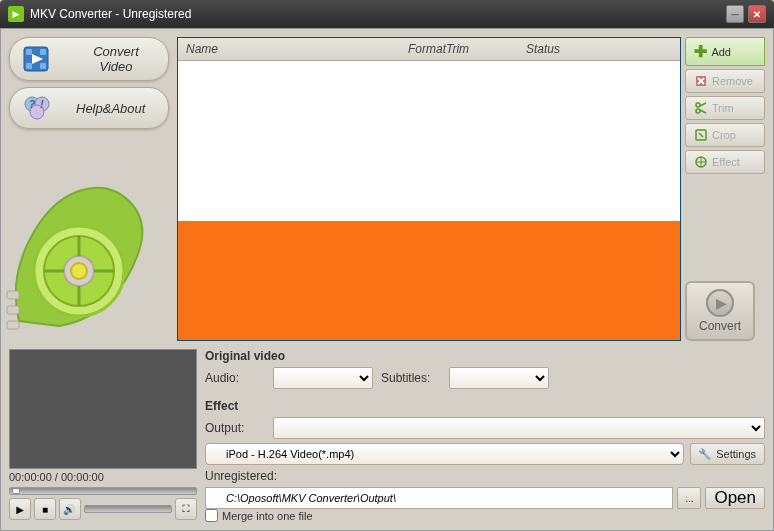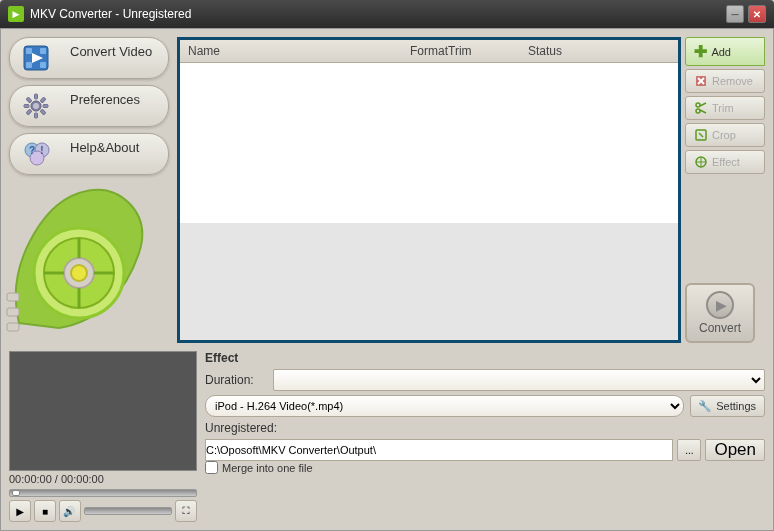--- a/index.html
+++ b/index.html
@@ -76,42 +76,45 @@
       gap: 6px;
       position: relative;
     }
     .sidebar-btn {
       background: linear-gradient(to bottom, #f0f0e8, #d8d4cc);
       border: 1px solid #b0a898;
       border-radius: 20px;
       padding: 6px 12px;
       cursor: pointer;
       display: flex;
-      gap: 20px;
+      align-items: center;
+      gap: 26px;
       font-size: 13px;
       font-weight: 500;
       color: #333;
       box-shadow: 0 1px 3px rgba(0,0,0,0.2);
+      font-style: italic;
     }
     .sidebar-btn .btn-icon {
       width: 28px; height: 28px;
       flex-shrink: 0;
     }
 
     
     .right-panel {
       flex: 1;
       display: flex;
       gap: 6px;
     }
     .file-table {
-      background: #e5e5e5;
-      border: 3px solid #0c4a6e;
+      background: #f97316;
+      border: 1px solid #0c4a6e;
       flex: 1;
       min-height: 200px;
+      font-style: italic;
     }
     .file-table-header {
       background: linear-gradient(to bottom, #e8e4dc, #d8d4cc);
       border-bottom: 1px solid #b0a898;
       display: flex;
       padding: 4px 8px;
     }
     .file-table-header span {
       color: #444;
       font-size: 12px;
@@ -293,23 +296,23 @@
       padding: 10px 4px;
     }
     .format-select-row {
       display: flex; align-items: center; gap: 6px;
     }
     .format-select {
       flex: 1;
       height: 22px;
       border: 1px solid #b0a898;
       background: linear-gradient(to bottom, #fff, #f0ece4);
-      border-radius: 10px;
-      font-size: 11px;
-      padding: 0 5px;
+      border-radius: 4px;
+      font-size: 11px;
+      padding: 0 16px;
     }
     .settings-btn {
       background: linear-gradient(to bottom, #f0f0e8, #d8d4cc);
       border: 1px solid #b0a898;
       border-radius: 3px;
       padding: 2px 8px;
       cursor: pointer;
       font-size: 11px;
       color: #333;
       display: flex; align-items: center; gap: 4px;
@@ -317,22 +320,23 @@
     }
 
     .destination-row {
       display: flex; align-items: center; gap: 4px;
     }
     .destination-input {
       flex: 1;
       height: 22px;
       border: 1px solid #b0a898;
       background: white;
-      padding: 0 0;
-      font-size: 11px;
+      padding: 0 20px;
+      font-size: 11px;
+      font-style: italic;
     }
     .dest-btn {
       width: 24px; height: 22px;
       background: linear-gradient(to bottom, #f0f0e8, #d8d4cc);
       border: 1px solid #b0a898;
       border-radius: 2px;
       cursor: pointer;
       display: flex; align-items: center; justify-content: center;
       font-size: 10px;
     }
@@ -385,37 +389,20 @@
           <rect x="2" y="2" width="24" height="24" rx="3" fill="#3a7ac0" stroke="#2a5a90" stroke-width="1"></rect>
           <rect x="4" y="4" width="6" height="6" rx="1" fill="#7ab0e8"></rect>
           <rect x="18" y="4" width="6" height="6" rx="1" fill="#7ab0e8"></rect>
           <rect x="4" y="18" width="6" height="6" rx="1" fill="#7ab0e8"></rect>
           <rect x="18" y="18" width="6" height="6" rx="1" fill="#7ab0e8"></rect>
           <polygon points="10,9 10,19 21,14" fill="white"></polygon>
         </svg>
         <span>Convert Video</span>
       </button>
 
-      <button class="sidebar-btn">
-        <svg class="btn-icon" viewBox="0 0 28 28" xmlns="http://www.w3.org/2000/svg">
-          <circle cx="14" cy="14" r="5" fill="#8080a0" stroke="#606080" stroke-width="1"></circle>
-          <g fill="#9090b0" stroke="#707090" stroke-width="1">
-            <rect x="12.5" y="2" width="3" height="5" rx="1"></rect>
-            <rect x="12.5" y="21" width="3" height="5" rx="1"></rect>
-            <rect x="2" y="12.5" width="5" height="3" rx="1"></rect>
-            <rect x="21" y="12.5" width="5" height="3" rx="1"></rect>
-            <rect x="5.5" y="5.5" width="3" height="5" rx="1" transform="rotate(-45 7 8)"></rect>
-            <rect x="19.5" y="5.5" width="3" height="5" rx="1" transform="rotate(45 21 8)"></rect>
-            <rect x="5.5" y="17.5" width="3" height="5" rx="1" transform="rotate(45 7 20)"></rect>
-            <rect x="19.5" y="17.5" width="3" height="5" rx="1" transform="rotate(-45 21 20)"></rect>
-          </g>
-          <circle cx="14" cy="14" r="3" fill="#c0c0d0"></circle>
-        </svg>
-        <span>Preferences</span>
-      </button>
 
       <button class="sidebar-btn">
         <svg class="btn-icon" viewBox="0 0 28 28" xmlns="http://www.w3.org/2000/svg">
           <circle cx="10" cy="10" r="7" fill="#a0c0e0" stroke="#6090b0" stroke-width="1"></circle>
           <circle cx="20" cy="10" r="7" fill="#c0c0e0" stroke="#8080b0" stroke-width="1"></circle>
           <circle cx="15" cy="18" r="7" fill="#d0c0e8" stroke="#9080b0" stroke-width="1"></circle>
           <text x="10" y="14" font-size="10" text-anchor="middle" fill="#3060a0" font-weight="bold">?</text>
           <text x="20" y="14" font-size="10" text-anchor="middle" fill="#505080" font-weight="bold">!</text>
         </svg>
         <span>Help&amp;About</span>
@@ -530,26 +517,39 @@
         <button class="vc-btn">▶</button>
         <button class="vc-btn">■</button>
         <button class="vc-btn">🔊</button>
         <div class="vc-slider"></div>
         <button class="vc-btn">⛶</button>
       </div>
     </div>
 
     <div class="settings-panel">
 
+      <div class="settings-group">
+        <div class="settings-group-title">Original video</div>
+        <div class="settings-row">
+          <span class="settings-label">Audio:</span>
+          <select class="settings-select">
+            <option></option>
+          </select>
+          <span class="settings-label">Subtitles:</span>
+          <select class="settings-select">
+            <option></option>
+          </select>
+        </div>
+      </div>
 
       <div class="settings-group">
         <div class="settings-group-title">Effect</div>
 
         <div class="settings-row">
-          <span class="settings-label">Duration:</span>
+          <span class="settings-label">Output:</span>
           <select class="profile-select">
             <option>iPod</option>
             <option>iPhone</option>
             <option>iPad</option>
             <option>Apple TV</option>
             <option>AVI</option>
             <option>MP4</option>
           </select>
         </div>
 

